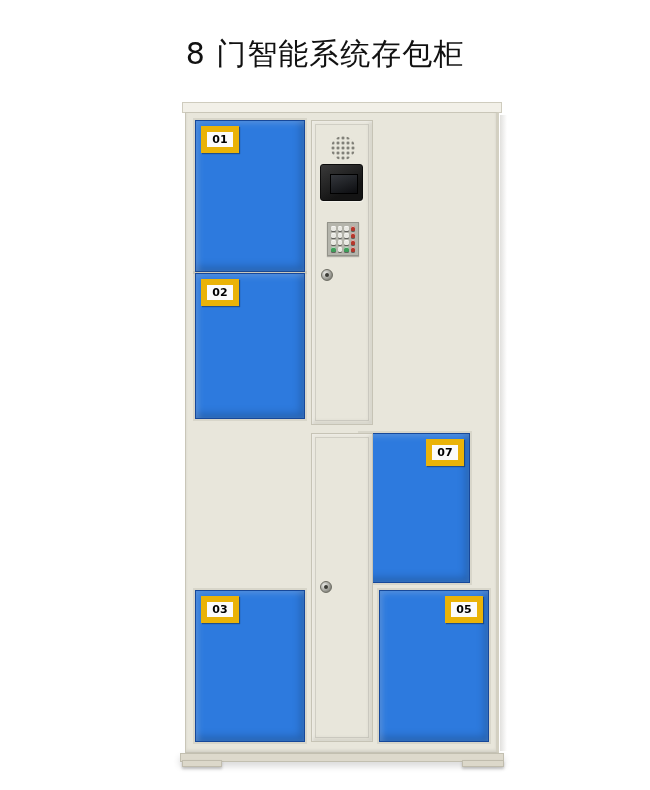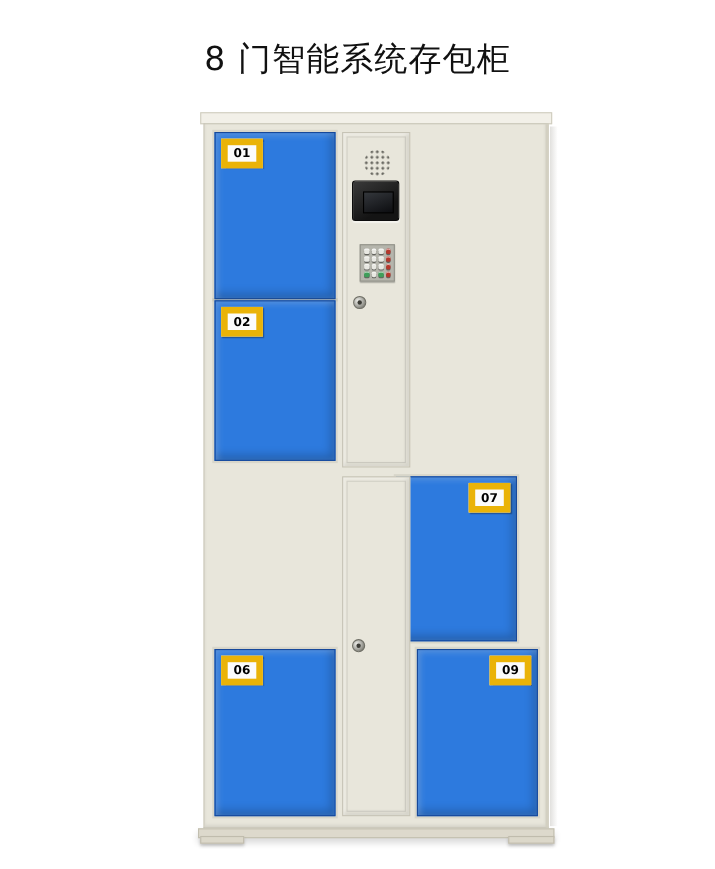--- a/index.html
+++ b/index.html
@@ -122,28 +122,28 @@
   <div class="body"></div>
   <div class="side-shadow"></div>
 
   <div class="door" style="left:195px;top:120px;height:152px">
     <span class="tag tag-left">01</span>
   </div>
   <div class="door" style="left:195px;top:273px;height:146px">
     <span class="tag tag-left">02</span>
   </div>
   <div class="door" style="left:195px;top:590px;height:152px">
-    <span class="tag tag-left">06</span>
+    <span class="tag tag-left">03</span>
   </div>
 
   <div class="door" style="left:360px;top:433px;height:150px">
     <span class="tag tag-right">07</span>
   </div>
   <div class="door" style="left:379px;top:590px;height:152px">
-    <span class="tag tag-right">09</span>
+    <span class="tag tag-right">05</span>
   </div>
 
   <div class="cpanel" style="top:120px;height:305px"></div>
   <div class="cpanel" style="top:433px;height:309px"></div>
 
   <div class="speaker"></div>
 
   <div class="screen">
     <div class="screen-inner"></div>
   </div>

